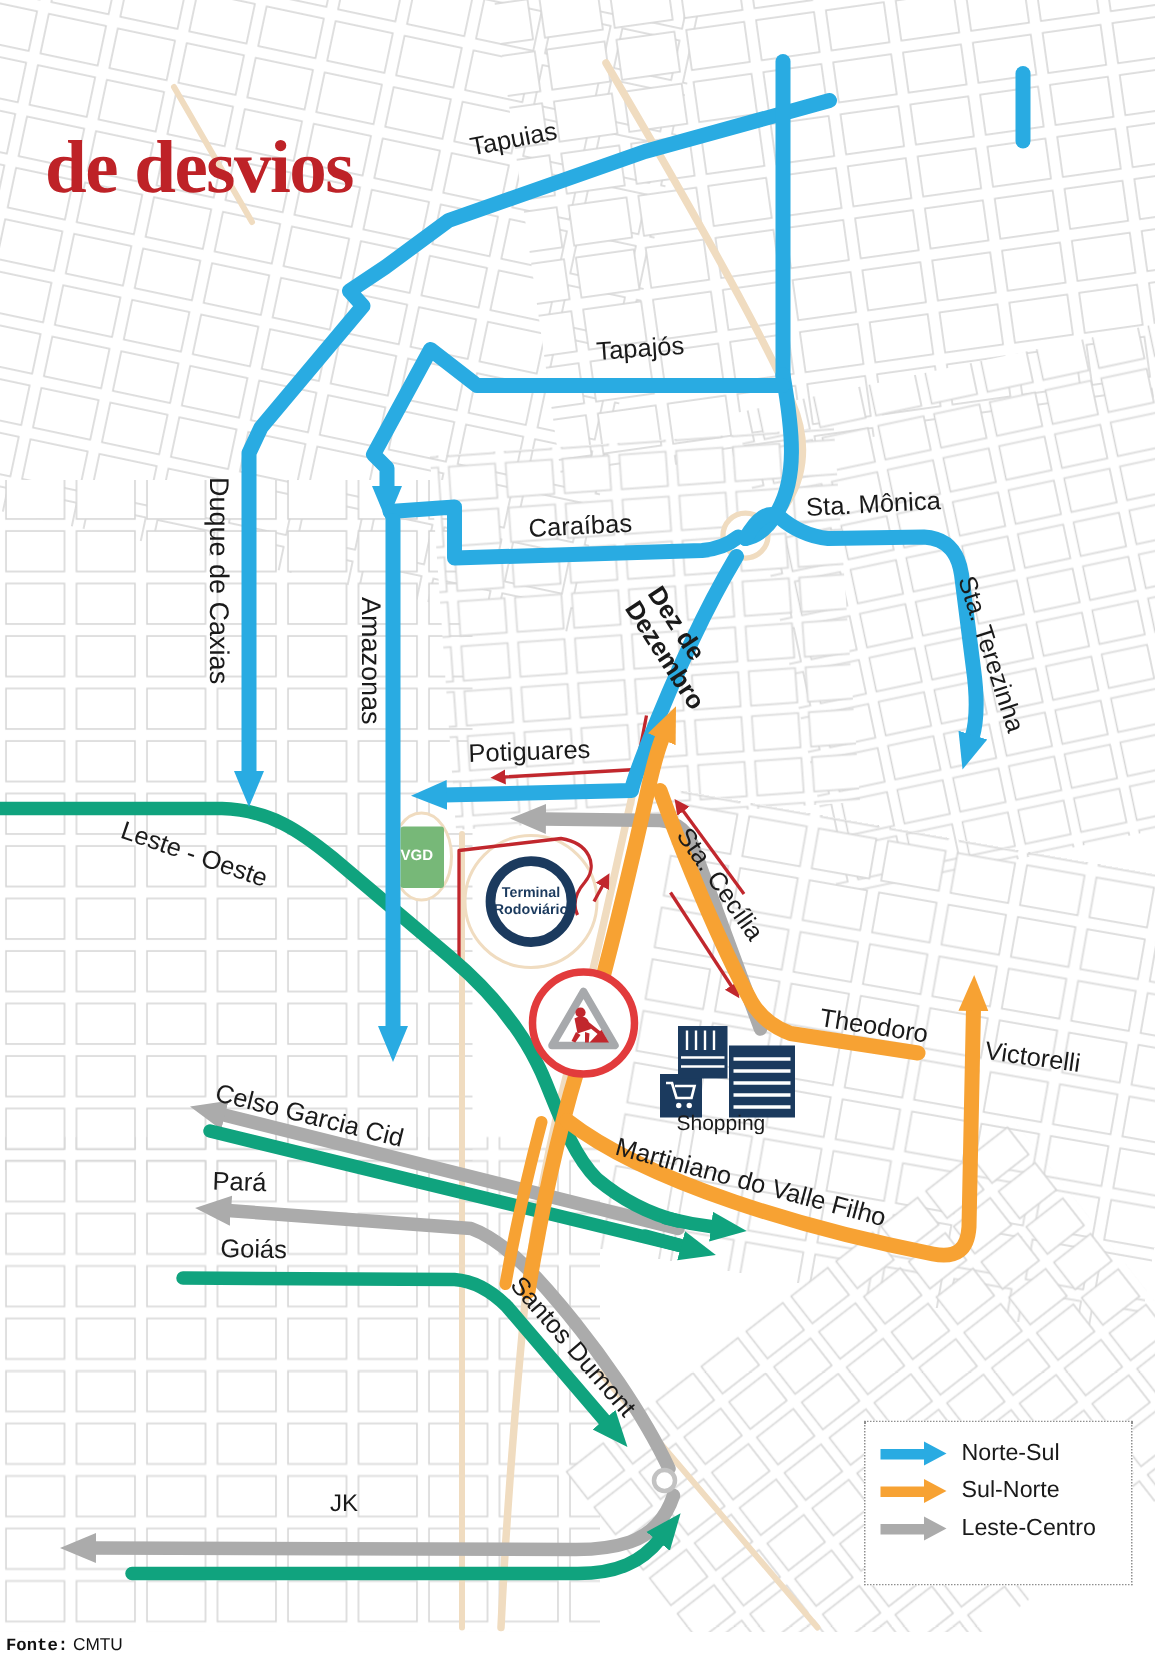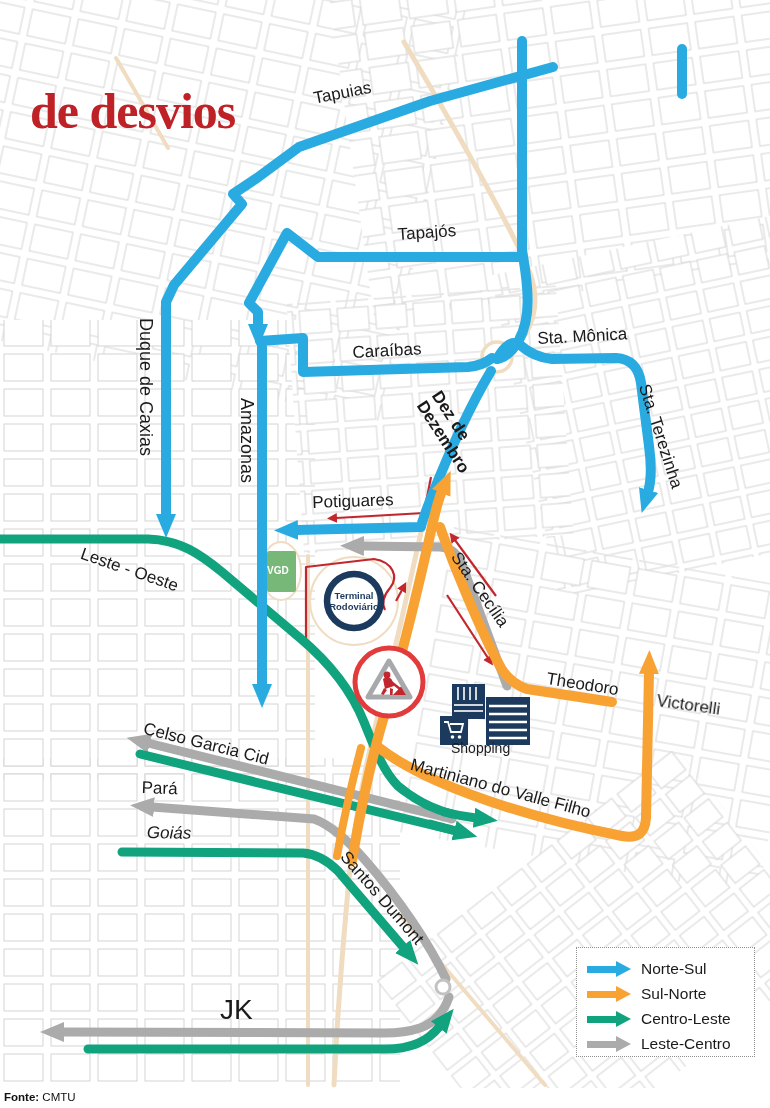--- a/index.html
+++ b/index.html
@@ -24,21 +24,21 @@
   .leg-arrow{width:46px;height:16px;position:relative;flex:0 0 46px;}
   .leg-arrow .bar{position:absolute;left:0;top:5px;width:29px;height:7px;}
   .leg-arrow .head{position:absolute;left:29px;top:0;width:0;height:0;
        border-top:8px solid transparent;border-bottom:8px solid transparent;border-left:15px solid;}
   .leg-lbl{margin-left:8px;font:15.5px "Liberation Sans",sans-serif;color:#1a1a1a;}
   .c-blue .bar{background:#29ABE2;} .c-blue .head{border-left-color:#29ABE2;}
   .c-orange .bar{background:#F7A233;} .c-orange .head{border-left-color:#F7A233;}
   .c-green .bar{background:#10A37E;} .c-green .head{border-left-color:#10A37E;}
   .c-gray .bar{background:#ABABAB;} .c-gray .head{border-left-color:#ABABAB;}
   #footer-source{position:absolute;left:4px;top:1091px;font:11.5px "Liberation Sans",sans-serif;color:#111;}
-  #footer-source b{font-weight:bold;}
+  #footer-source b{font-weight:bold;font-family:Liberation Mono, monospace;}
   #footer-credit{position:absolute;right:5px;top:1120px;font:bold 11.5px "Liberation Sans",sans-serif;color:#14355F;margin-left:32px;}
 </style>
 </head>
 <body>
 
 <div id="stage">
 
 <svg id="mapsvg" width="770" height="1108" viewBox="0 0 770 1108">
   <defs>
     <clipPath id="mapclip">
@@ -198,23 +198,23 @@
   <div>Dezembro</div>
 </div>
 <div class="lbl" style="left:312px;top:494px;transform:rotate(-2deg);">Potiguares</div>
 <div class="lbl" style="left:84px;top:545px;transform:rotate(19deg);">Leste - Oeste</div>
 <div class="lbl" style="left:462px;top:549px;transform:rotate(55deg);">Sta. Cecília</div>
 <div class="lbl" style="left:548px;top:670px;transform:rotate(9deg);">Theodoro</div>
 <div class="lbl" style="left:658px;top:692px;transform:rotate(8deg);">Victorelli</div>
 <div class="lbl" style="left:413px;top:756px;transform:rotate(15deg);">Martiniano do Valle Filho</div>
 <div class="lbl" style="left:146px;top:720px;transform:rotate(14deg);">Celso Garcia Cid</div>
 <div class="lbl" style="left:142px;top:779px;transform:rotate(2deg);">Pará</div>
-<div class="lbl" style="left:147px;top:824px;transform:rotate(1deg);font-style:italic;">Goiás</div>
+<div class="lbl" style="left:147px;top:824px;transform:rotate(1deg);">Goiás</div>
 <div class="lbl" style="left:350px;top:848px;transform:rotate(49deg);">Santos Dumont</div>
-<div class="lbl" style="left:220px;top:995px;font-size:28px;">JK</div>
+<div class="lbl" style="left:220px;top:995px;font-size:16px;">JK</div>
 
 <div class="vgd-lbl">VGD</div>
 <div class="terminal-lbl">
   <div>Terminal</div>
   <div>Rodoviário</div>
 </div>
 <div class="shopping-lbl">Shopping</div>
 
 <div id="legend">
   <div class="leg-row">
@@ -225,27 +225,20 @@
     <span class="leg-lbl">Norte-Sul</span>
   </div>
   <div class="leg-row">
     <span class="leg-arrow c-orange">
           <span class="bar"></span>
           <span class="head"></span>
         </span>
     <span class="leg-lbl">Sul-Norte</span>
   </div>
   <div class="leg-row">
-    <span class="leg-arrow c-green">
-          <span class="bar"></span>
-          <span class="head"></span>
-        </span>
-    <span class="leg-lbl">Centro-Leste</span>
-  </div>
-  <div class="leg-row">
     <span class="leg-arrow c-gray">
           <span class="bar"></span>
           <span class="head"></span>
         </span>
     <span class="leg-lbl">Leste-Centro</span>
   </div>
 </div>
 
 <div id="footer-source"><b>Fonte:</b> <span>CMTU</span></div>
 <div id="footer-credit">Folha Arte</div>

